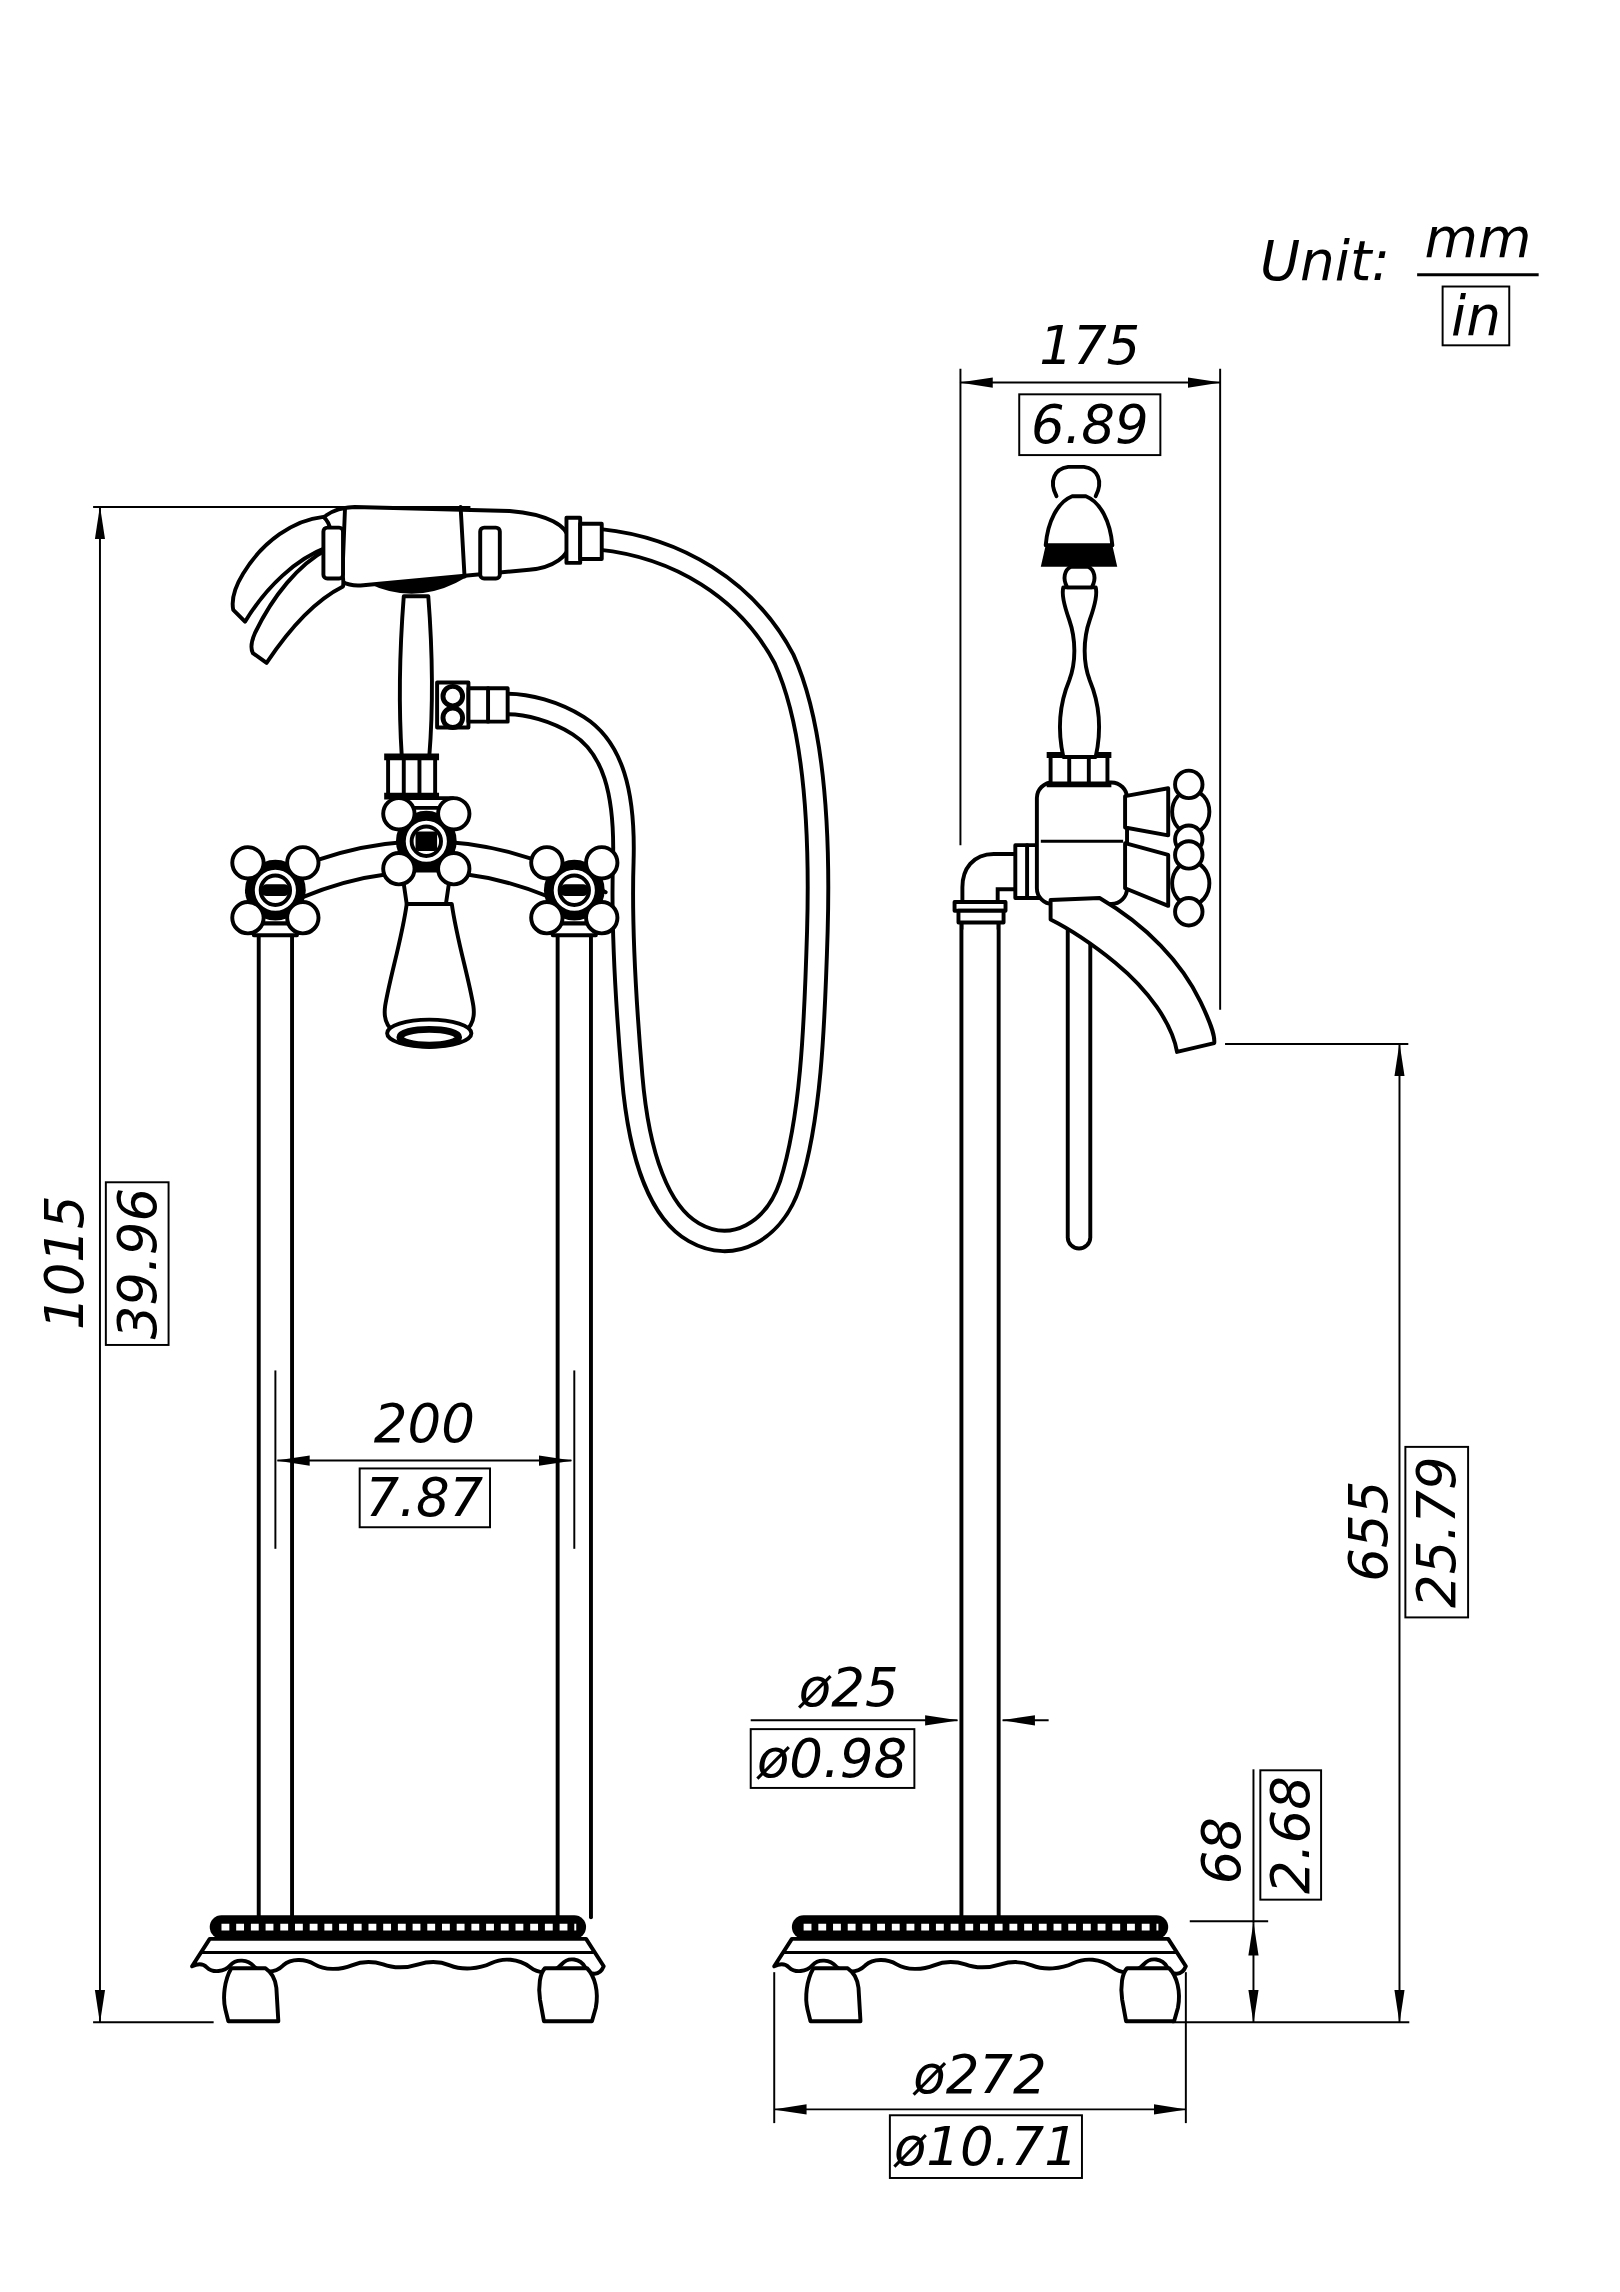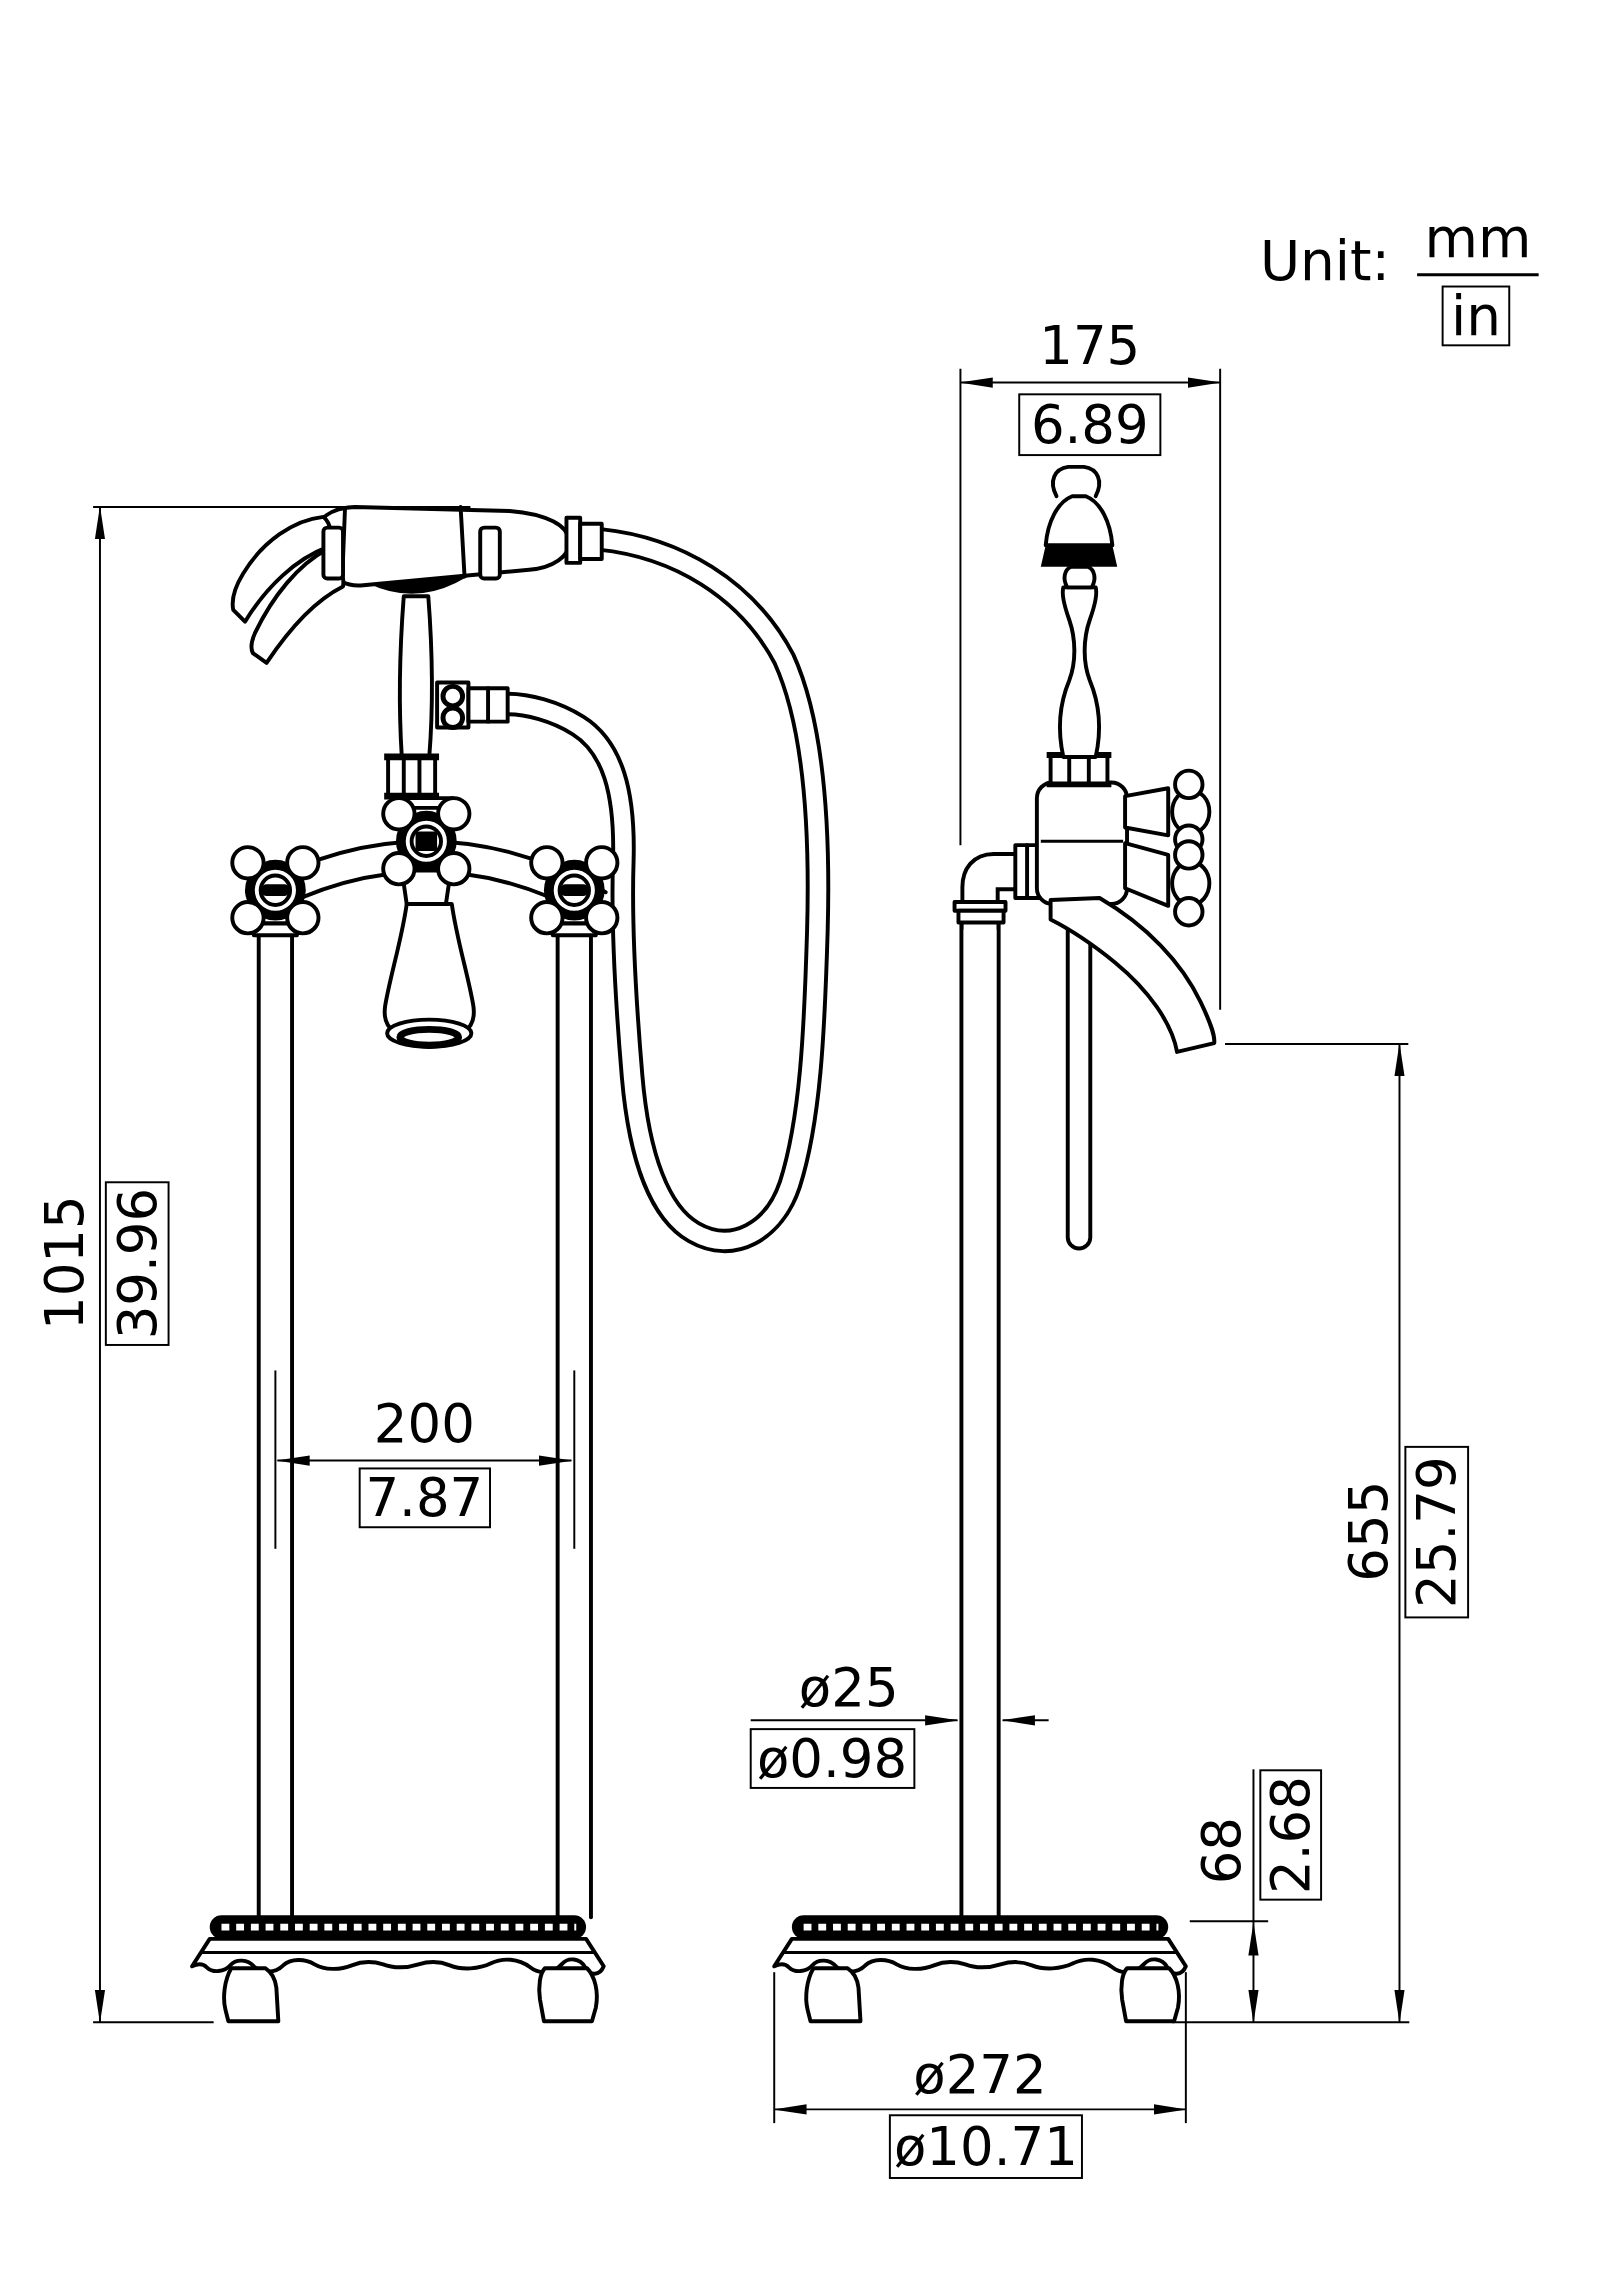--- a/index.html
+++ b/index.html
@@ -1,16 +1,16 @@
 <!DOCTYPE html>
 <html><head>
 <meta charset="utf-8">
 <style>
   html,body{margin:0;padding:0;background:#ffffff;}
-  .page{width:1620px;height:2293px;background:#fff;position:relative;}
+  .page{width:1620px;height:2293px;background:#fff;position:relative;font-style:italic;}
   svg{display:block;}
   text{font-family:"DejaVu Sans","Liberation Sans",sans-serif;fill:#000;}
   .t{dominant-baseline:central;}
   .mid{text-anchor:middle;}
   .dimln{stroke:#000;stroke-width:2;fill:none;}
   .art{stroke:#000;stroke-width:4;fill:none;stroke-linecap:round;stroke-linejoin:round;}
   .artf{stroke:#000;stroke-width:4;fill:#fff;stroke-linejoin:round;}
   .box{stroke:#000;stroke-width:2;fill:none;}
 </style>
 </head>

